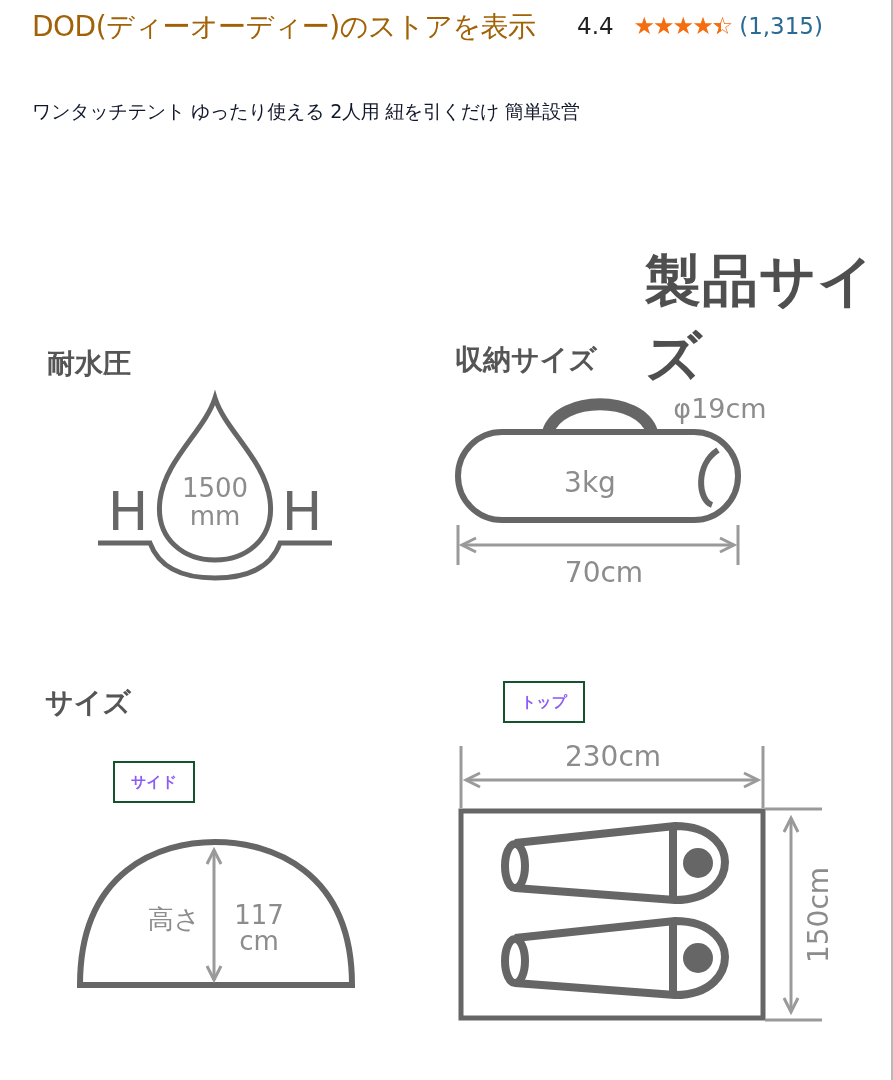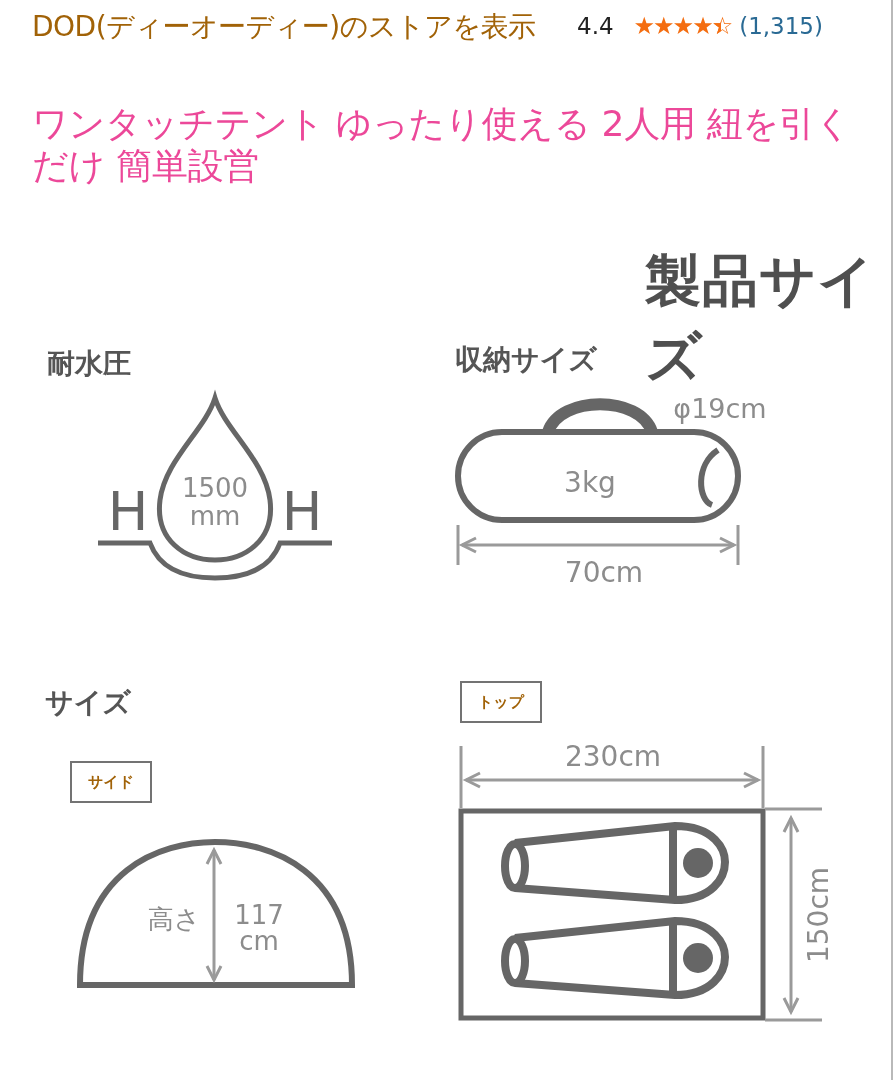--- a/index.html
+++ b/index.html
@@ -10,27 +10,27 @@
   .header { position:absolute; left:32px; top:6px; width:830px; }
   .store-link { position:absolute; left:0; top:0; width:520px; font-size:28px; line-height:42px;
                 color:#a16207; cursor:pointer; letter-spacing:-0.5px; }
   .rating { position:absolute; left:545px; top:6px; display:flex; align-items:center; font-size:23px; }
   .rating-value { color:#222; margin-right:20px; }
   .stars { display:flex; color:#f46d10; font-size:24px; letter-spacing:-2px; margin-right:8px; }
   .star-half { position:relative; display:inline-block; }
   .star-half .fill { position:absolute; left:0; top:0; width:50%; overflow:hidden; color:#f46d10; }
   .star-half .outline { color:#f46d10; }
   .rating-count { color:#2a6a94; cursor:pointer; }
-  .product-title { position:absolute; left:0; top:84px; width:820px; font-size:36px; line-height:42px;
-                   color:#ec4899; letter-spacing:-0.3px;margin-top:13px; }
+  .product-title { position:absolute; left:0; top:84px; width:820px; font-size:19px; line-height:42px;
+                   color:#0f172a; letter-spacing:-0.3px; }
 
   .section-title { position:absolute; color:#4f4f4f; font-size:56px; font-weight:bold; letter-spacing:1px; }
   .label { position:absolute; color:#555; font-size:28px; font-weight:bold; }
-  .tag { position:absolute; border:2px solid #737373; color:#a16207; font-size:15px; font-weight:bold;
-         display:flex; align-items:center; justify-content:center; }
+  .tag { position:absolute; border:2px solid #14532d; color:#8b5cf6; font-size:15px; font-weight:bold;
+         display:flex; align-items:center; justify-content:center;margin-left:43px; }
   svg text { font-family:"DejaVu Sans","Liberation Sans",sans-serif; }
 </style>
 </head>
 <body>
 
 <div class="right-edge"></div>
 
 <div class="header">
   <div class="store-link">DOD(ディーオーディー)のストアを表示</div>
   <div class="rating">

